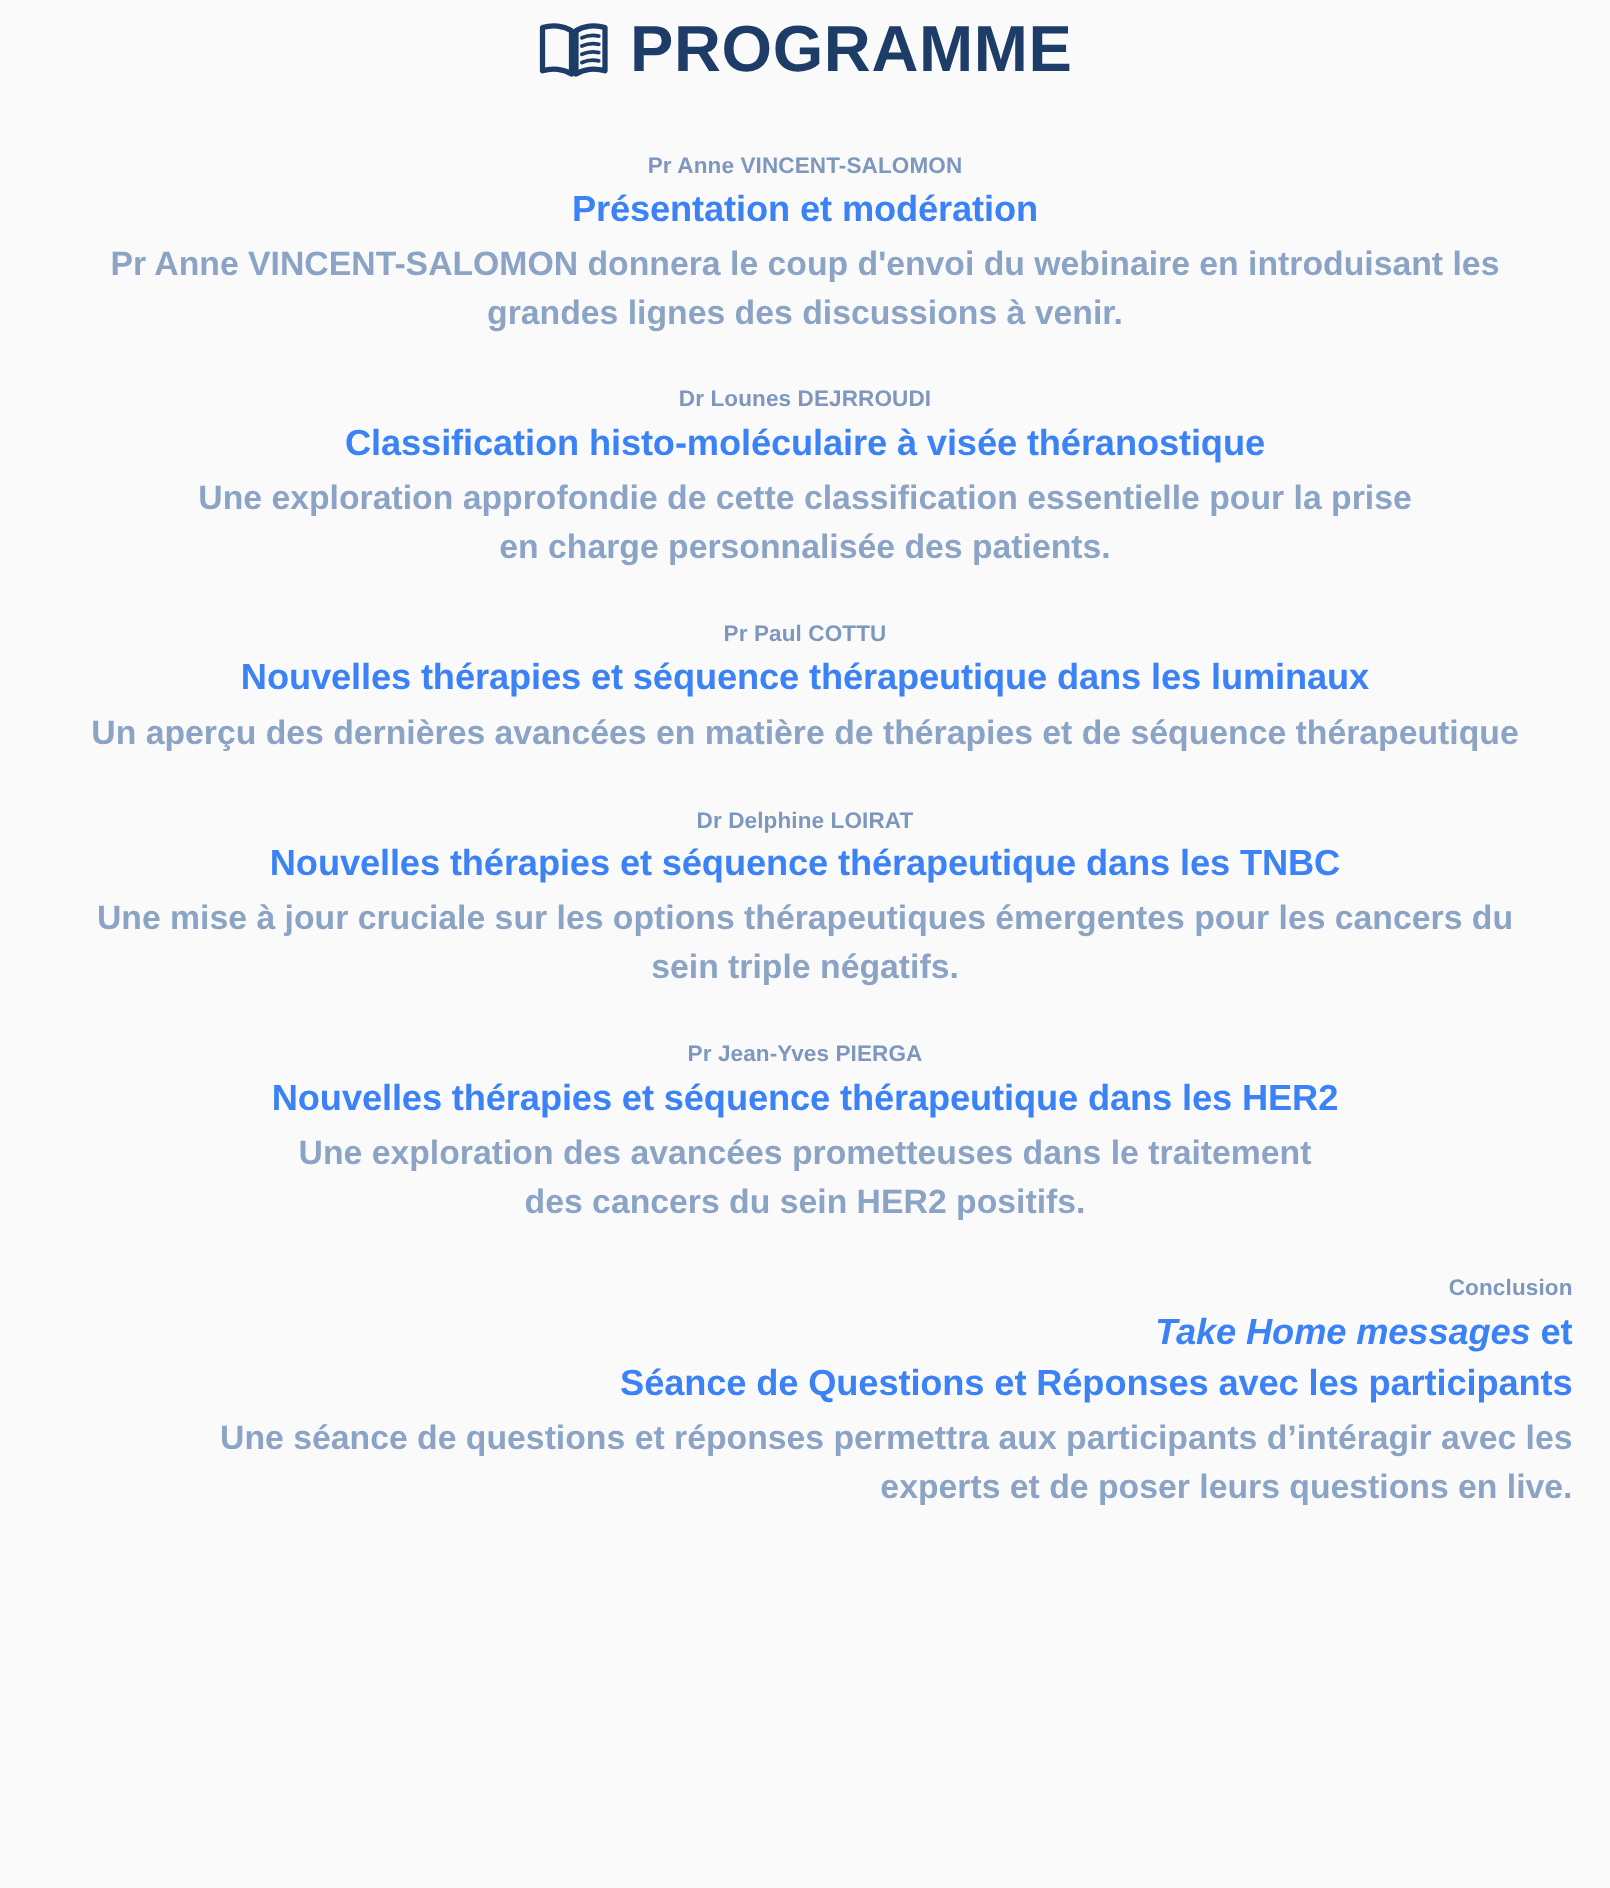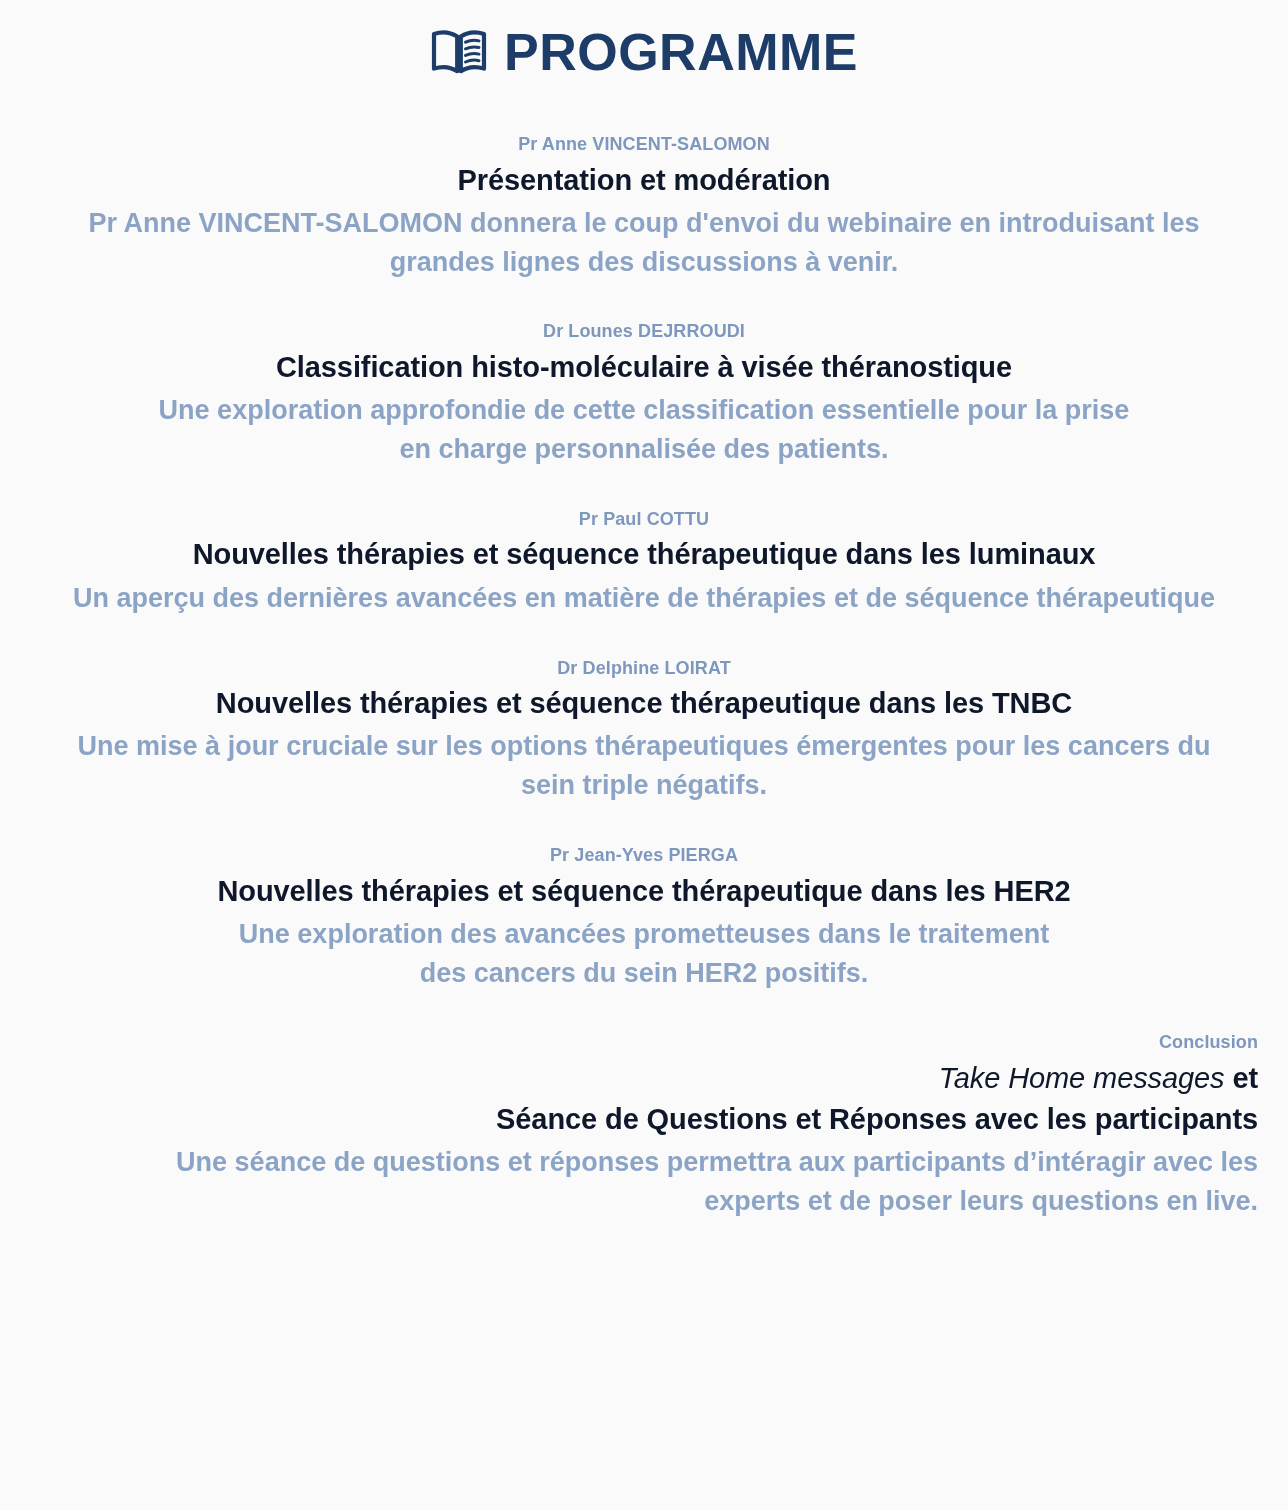--- a/index.html
+++ b/index.html
@@ -21,21 +21,21 @@
     flex-direction: column;
     align-items: center;
   }
 
   
   .header {
     display: flex;
     align-items: center;
     justify-content: space-between;
     gap: 16px;
-    margin-top: 26px;
+    margin-top: 14px;
     margin-bottom: 8px;
   }
 
   .book-icon {
     width: 58px;
     height: 50px;
     display: block;
     flex: 0 0 auto;
   }
 
@@ -67,29 +67,29 @@
     font-size: 18px;
     font-weight: 700;
     color: #7e97bd;
     line-height: 1.42;
     letter-spacing: 0.1px;
   }
 
   .talk-title {
     font-size: 29px;
     font-weight: 700;
-    color: #0f172a;
+    color: #3b82f6;
     line-height: 1.42;
     letter-spacing: -0.1px;
     margin-top: 2px;
   }
 
   .talk-title .italic-part {
     font-style: italic;
-    font-weight: 400;
+    font-weight: 700;
   }
 
   .talk-desc {
     font-size: 27px;
     font-weight: 700;
     color: #8ba4c6;
     line-height: 1.44;
     margin-top: 3px;
   }
 

